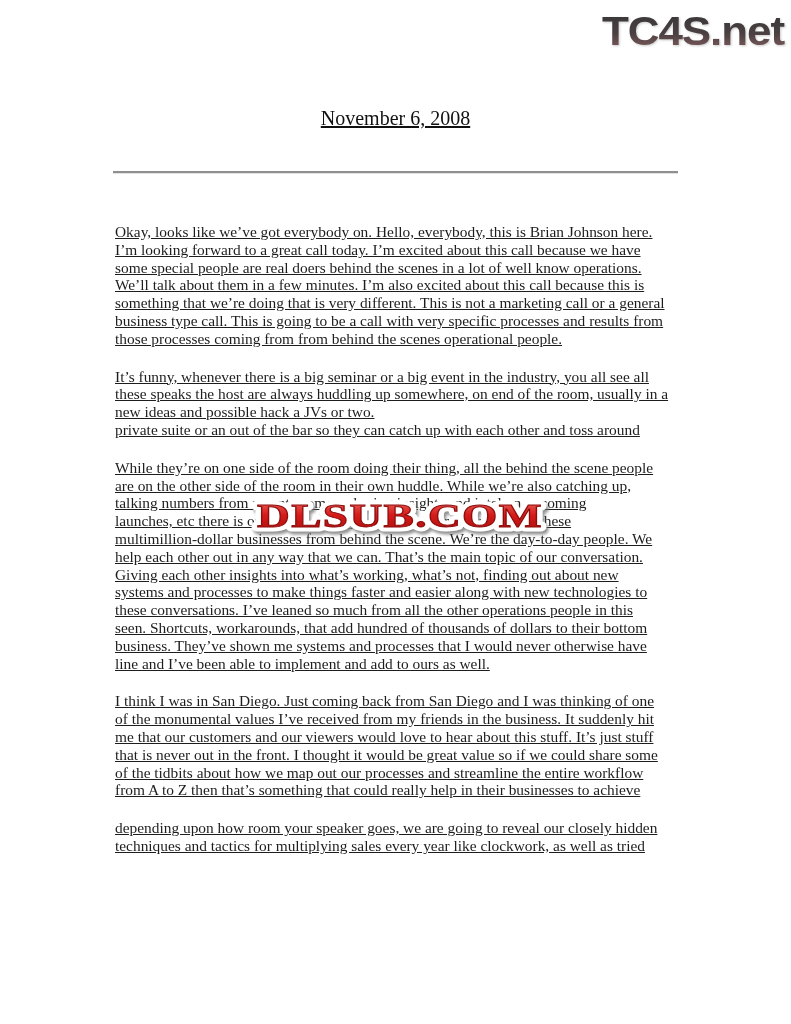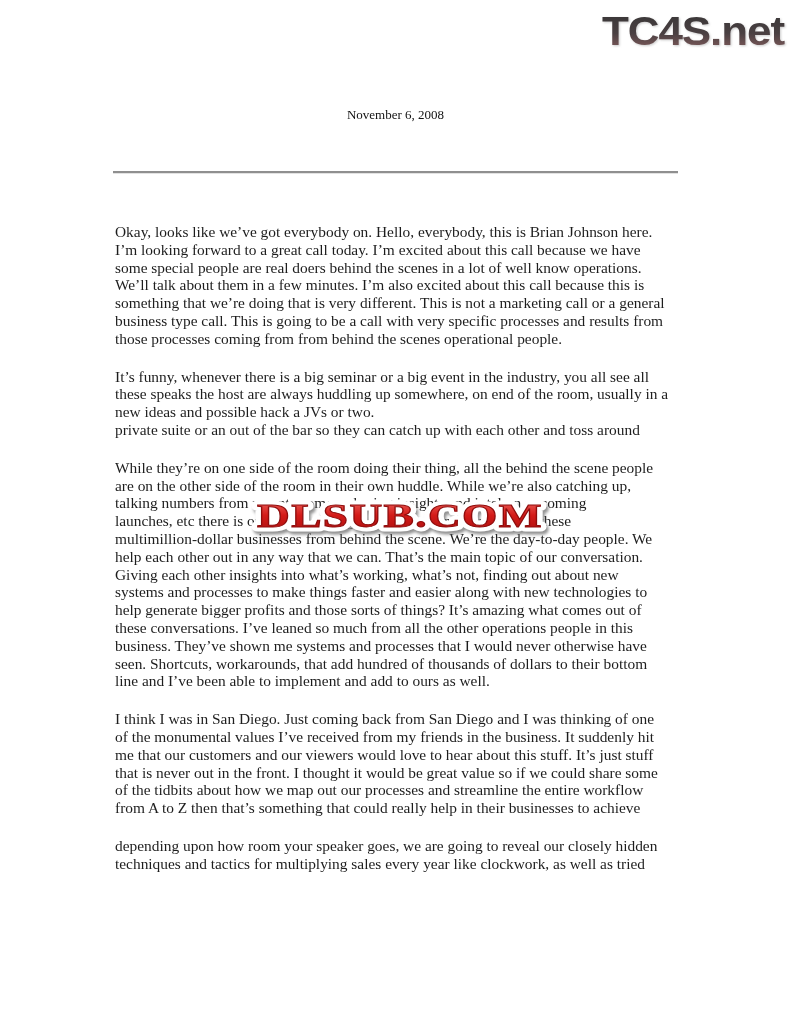--- a/index.html
+++ b/index.html
@@ -9,34 +9,35 @@
     background:#ffffff;
     overflow:hidden;
     font-family:"Liberation Serif", serif;
   }
   .header-logo{
     position:absolute;left:598px;top:6px;width:192px;height:46px;
   }
   .doc-date{
     position:absolute;left:113px;top:107px;width:565px;
     text-align:center;
-    font-size:13px;
+    font-size:20px;
     color:#111111;
+    text-decoration:underline;
   }
   .divider{
     position:absolute;left:113px;top:171px;width:565px;height:2px;
     background:var(--divider,#8f8f8f);
     border-bottom:1px solid #e2e2e2;
   }
   .doc-body{
     position:absolute;left:115px;top:223px;width:566px;
     color:var(--body-text,#1d1d1d);
     font-size:15.4px;
   }
-  .para{margin:0 0 20px 0;}
+  .para{margin:0 0 20px 0;text-decoration:underline;}
   .line{
     white-space:nowrap;
     line-height:17.8px;
     height:17.8px;
   }
   .watermark{
     position:absolute;left:249px;top:493px;width:302px;height:44px;
   }
   .footer-logo{
     position:absolute;left:470px;top:976px;width:318px;height:46px;
@@ -83,24 +84,23 @@
       </div>
       <div class="para">
         <div class="line">While they’re on one side of the room doing their thing, all the behind the scene people</div>
         <div class="line">are on the other side of the room in their own huddle. While we’re also catching up,</div>
         <div class="line">talking numbers from recent promos, sharing insights and intel on upcoming</div>
         <div class="line">launches, etc there is our group talking systems and processes to run these</div>
         <div class="line">multimillion-dollar businesses from behind the scene. We’re the day-to-day people. We</div>
         <div class="line">help each other out in any way that we can. That’s the main topic of our conversation.</div>
         <div class="line">Giving each other insights into what’s working, what’s not, finding out about new</div>
         <div class="line">systems and processes to make things faster and easier along with new technologies to</div>
-        <div class="line">help generate bigger profits and those sorts of things? It’s amazing what comes out of</div>
         <div class="line">these conversations. I’ve leaned so much from all the other operations people in this</div>
+        <div class="line">seen. Shortcuts, workarounds, that add hundred of thousands of dollars to their bottom</div>
         <div class="line">business. They’ve shown me systems and processes that I would never otherwise have</div>
-        <div class="line">seen. Shortcuts, workarounds, that add hundred of thousands of dollars to their bottom</div>
         <div class="line">line and I’ve been able to implement and add to ours as well.</div>
       </div>
       <div class="para">
         <div class="line">I think I was in San Diego. Just coming back from San Diego and I was thinking of one</div>
         <div class="line">of the monumental values I’ve received from my friends in the business. It suddenly hit</div>
         <div class="line">me that our customers and our viewers would love to hear about this stuff. It’s just stuff</div>
         <div class="line">that is never out in the front. I thought it would be great value so if we could share some</div>
         <div class="line">of the tidbits about how we map out our processes and streamline the entire workflow</div>
         <div class="line">from A to Z then that’s something that could really help in their businesses to achieve</div>
       </div>

